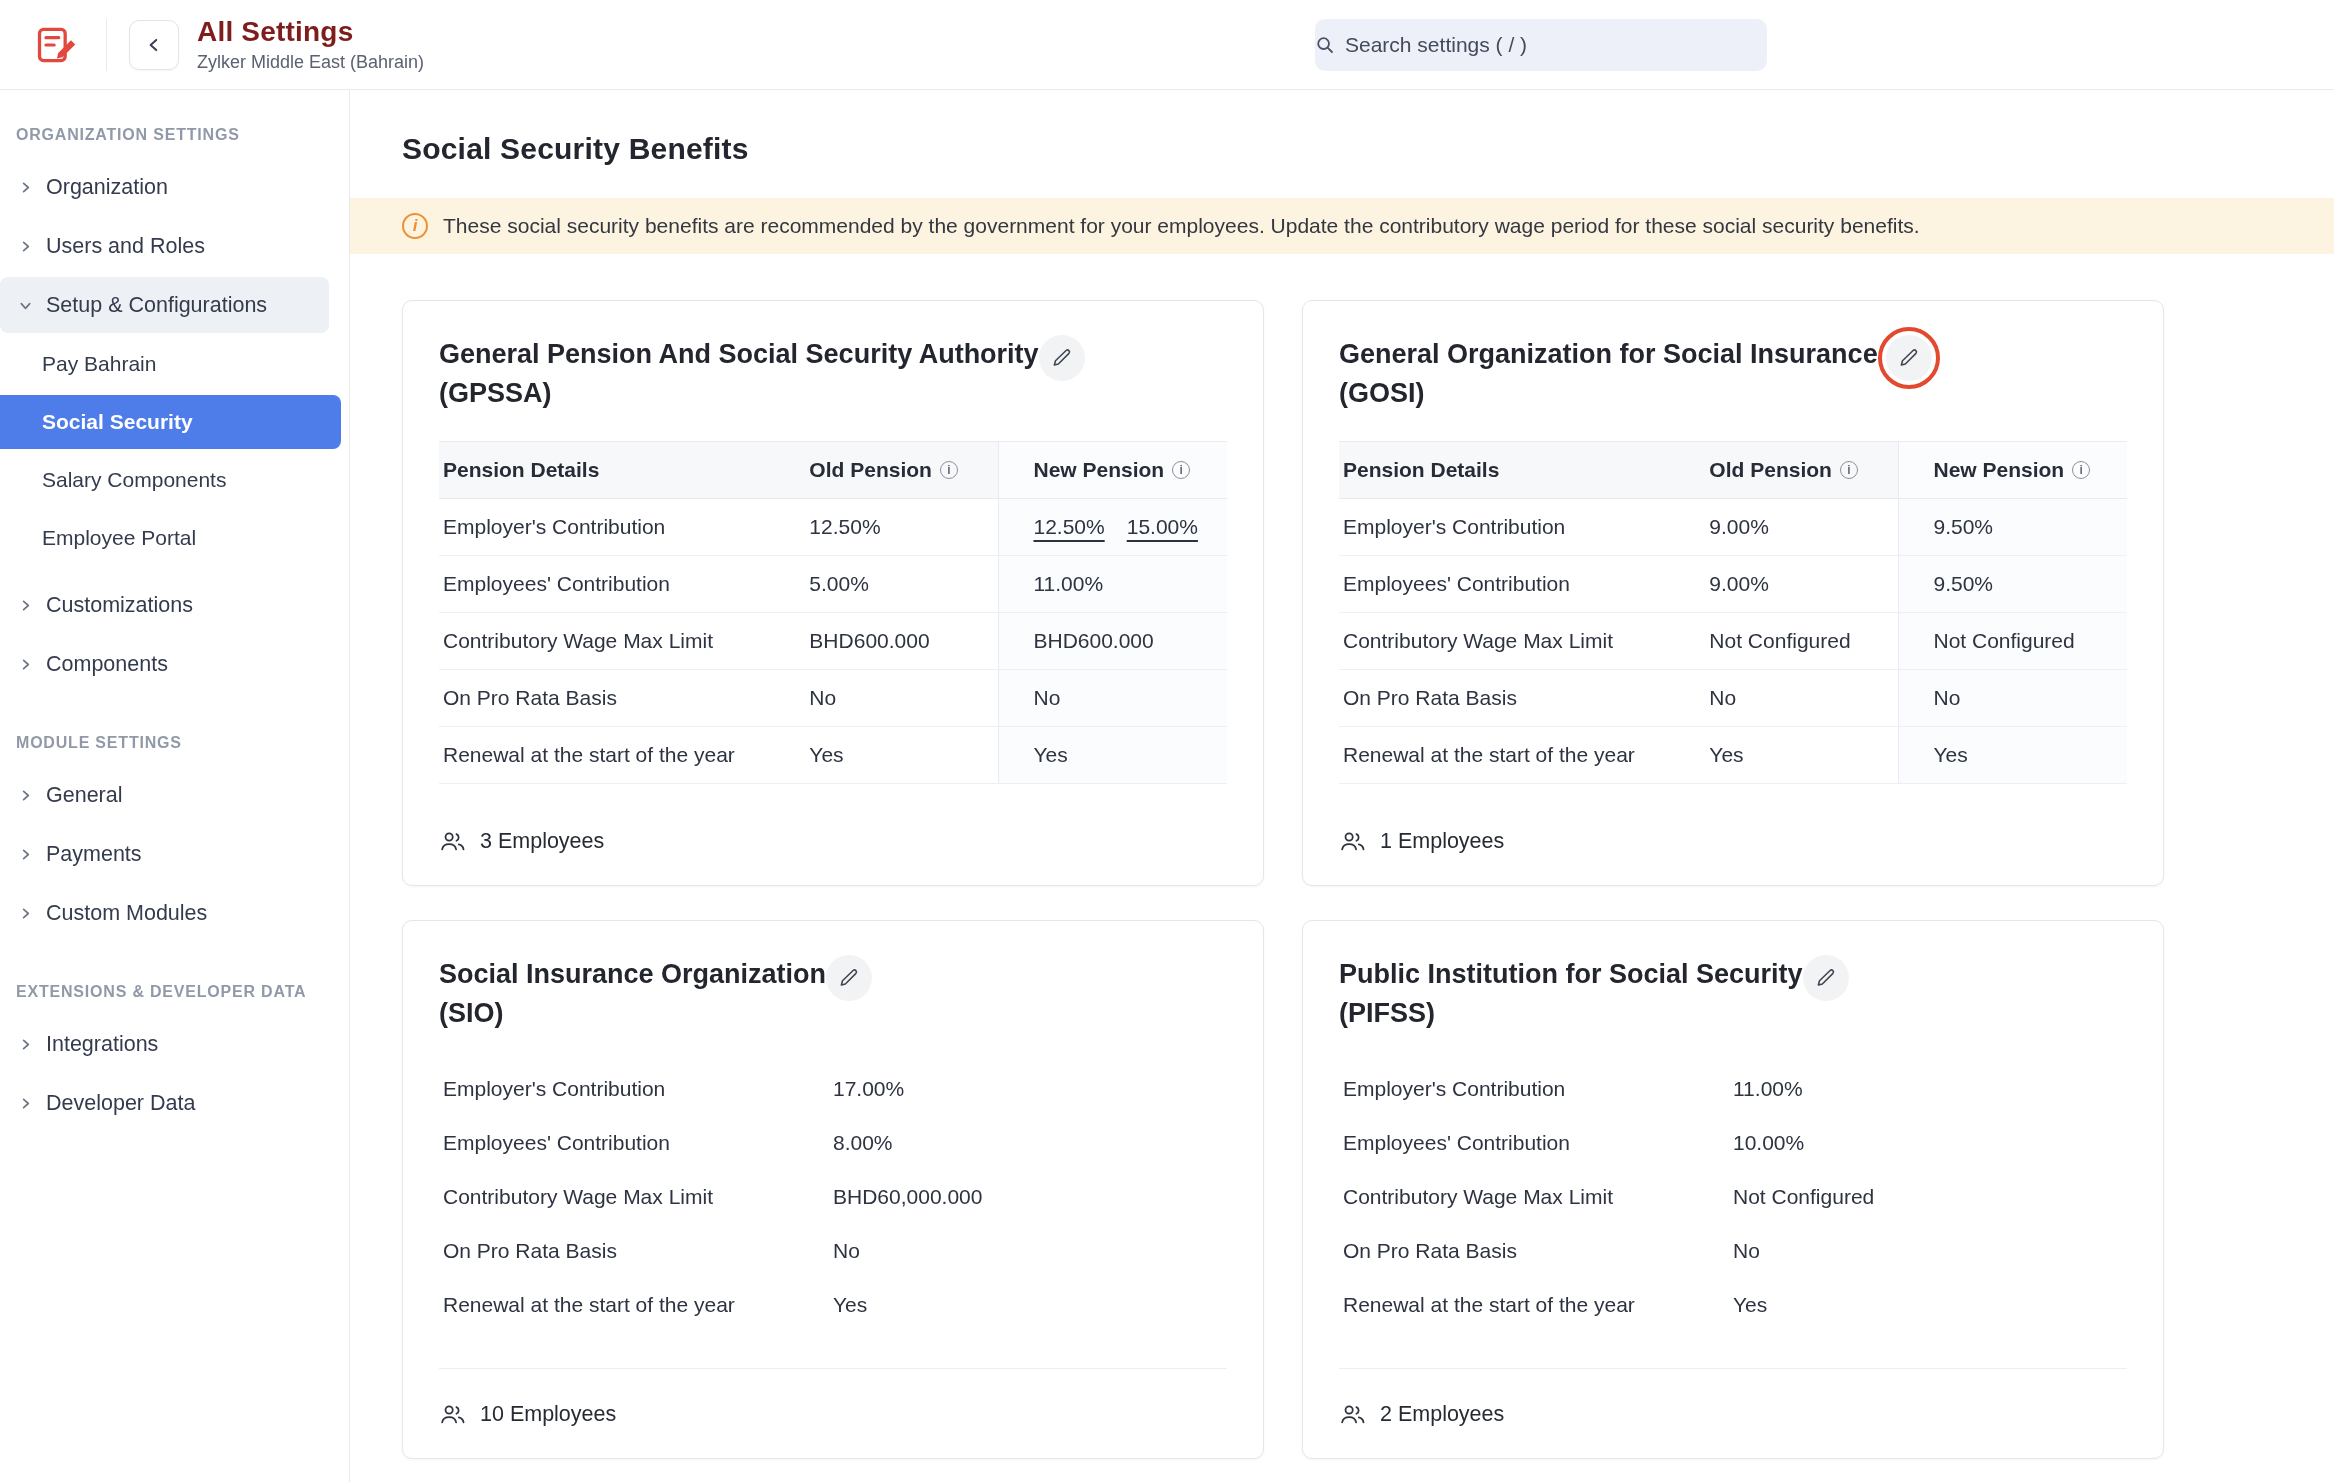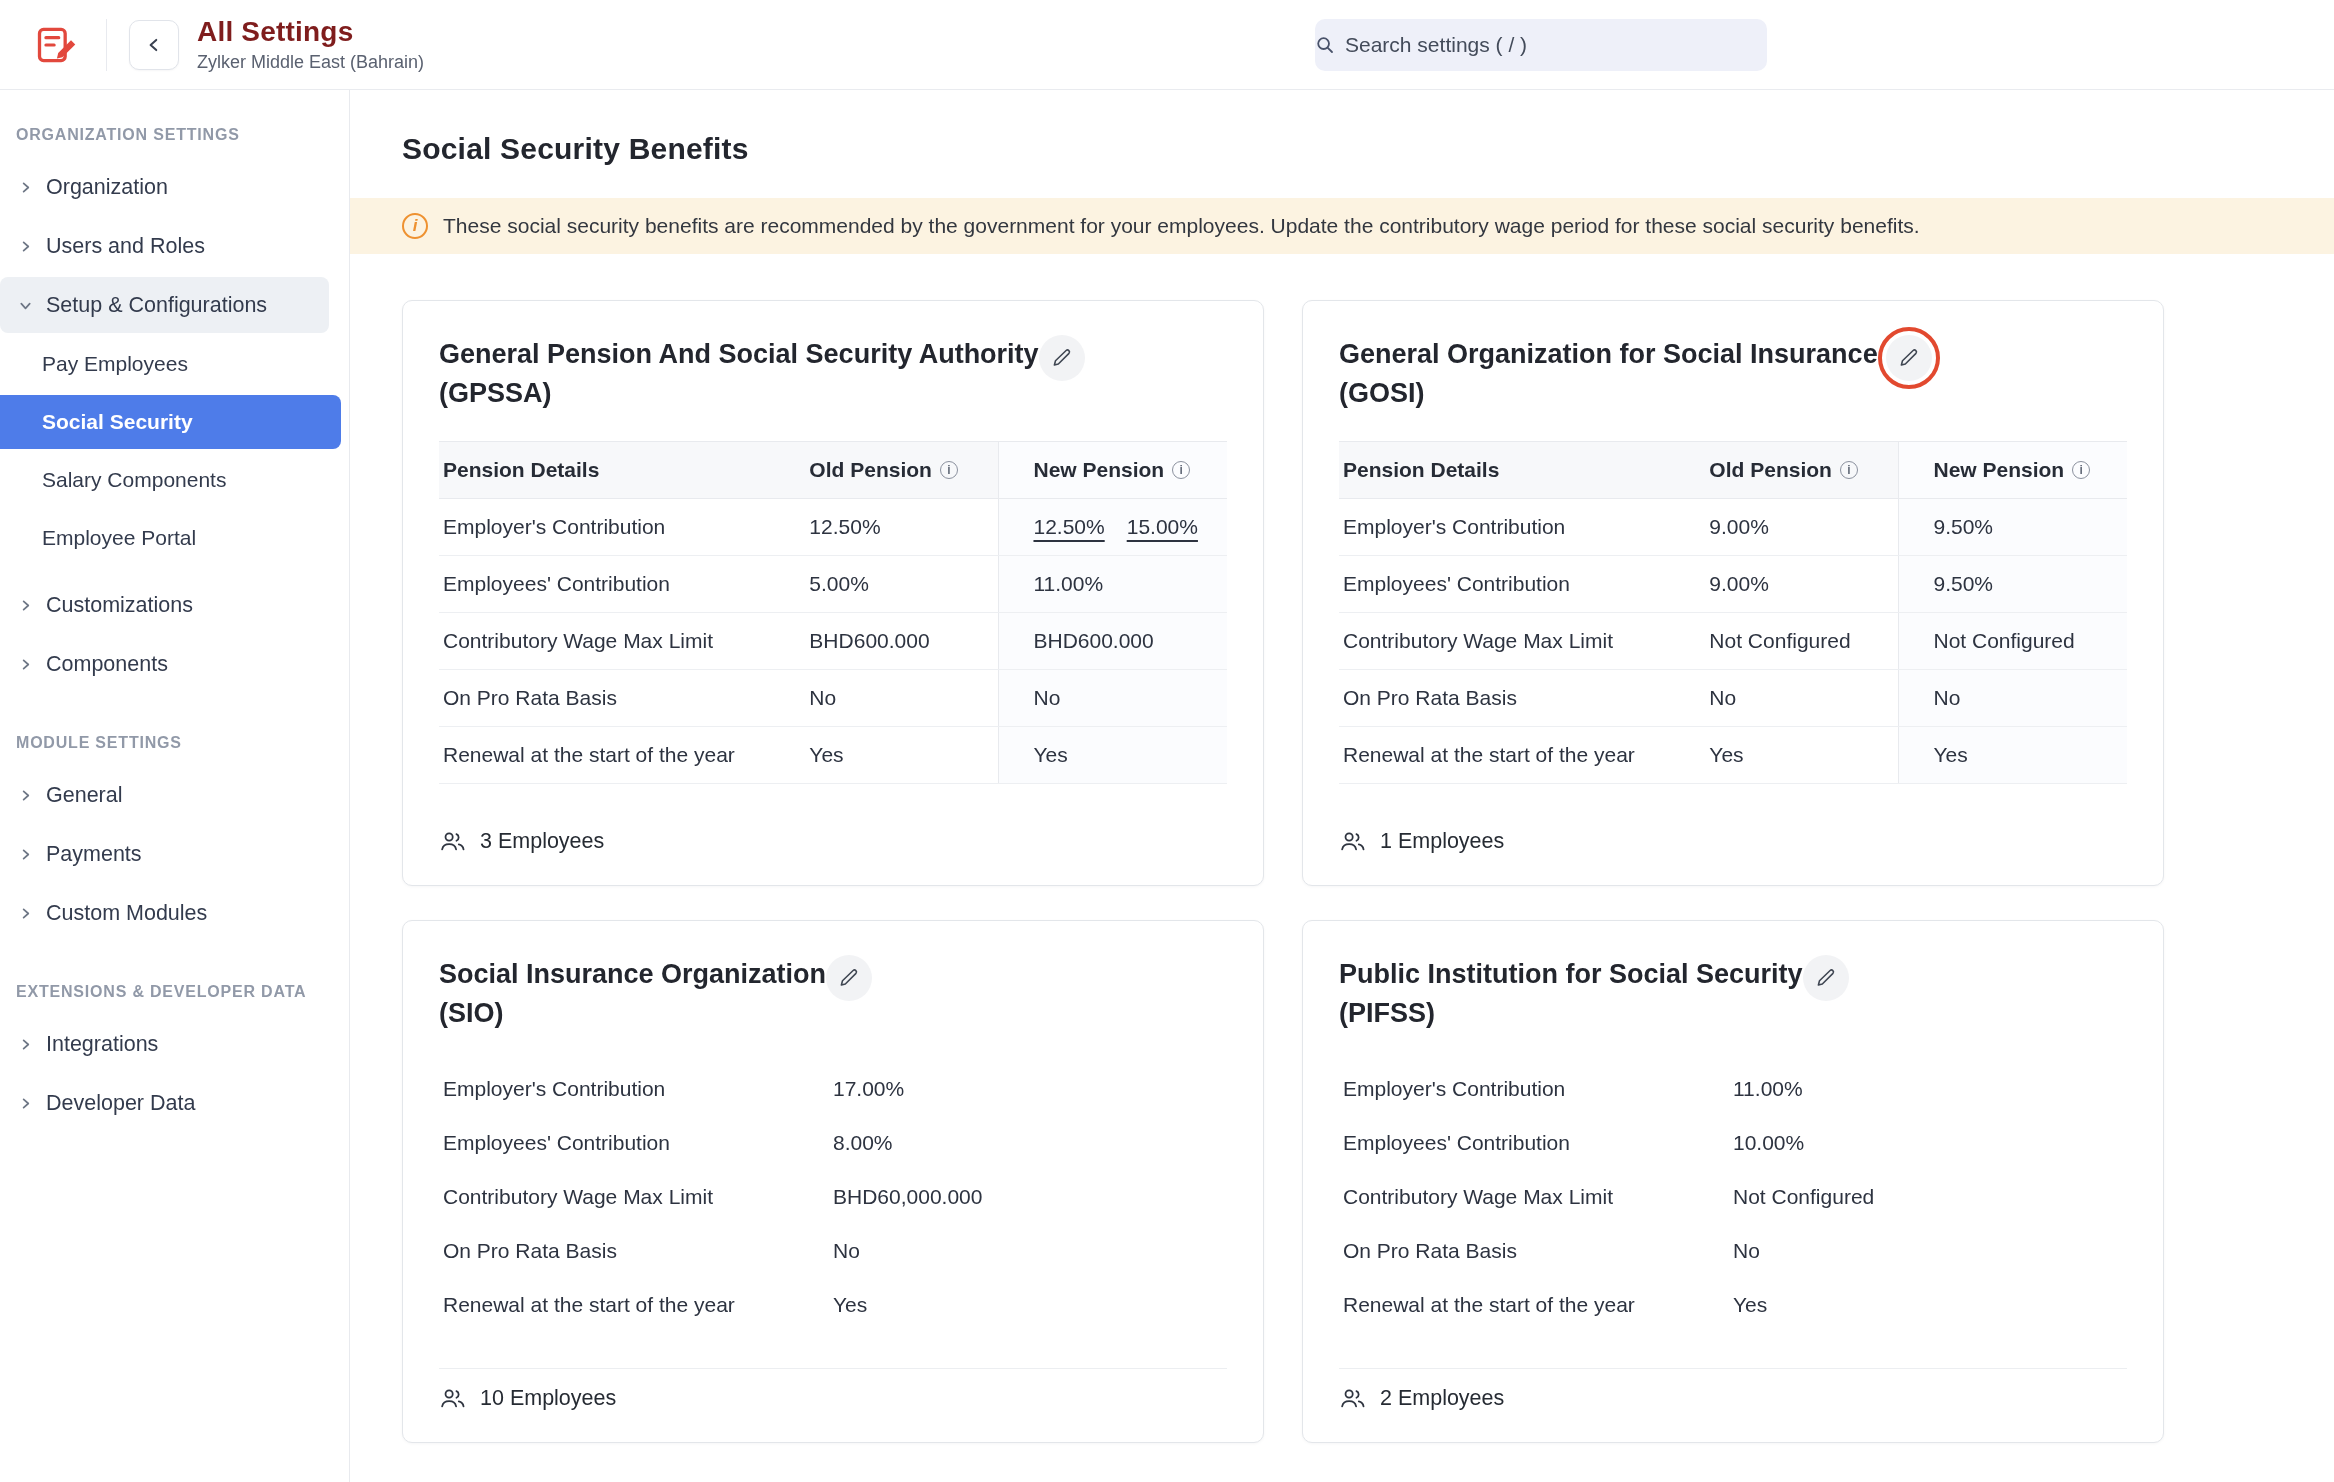--- a/index.html
+++ b/index.html
@@ -123,21 +123,21 @@
   .chg { text-decoration:underline; text-underline-offset:6px; text-decoration-thickness:1.5px; }
   .chg.first { margin-right:22px; }
 
   
   .srows { margin-top:28px; }
   .srow { display:flex; padding:15px 0; font-size:21px; }
   .s-label { width:50%; padding-left:4px; color:#2d3340; }
   .s-value { color:#2d3340; }
 
   .card-foot { margin-top:44px; display:flex; align-items:center; gap:14px; font-size:21.5px; color:#262b33; }
-  .card-foot.lined { margin-top:36px; border-top:1px solid #eceef1; padding-top:16px; }
+  .card-foot.lined { margin-top:36px; border-top:1px solid #eceef1; padding-top:32px; }
   .people-ic { width:27px; height:27px; }
   .people-ic circle, .people-ic path { stroke:#2f3540; stroke-width:1.6; fill:none; stroke-linecap:round; }
 </style>
 </head>
 <body>
 
 <div class="topbar">
   <div class="logo-wrap">
     <svg viewBox="0 0 24 24" width="44" height="44">
       <rect x="3" y="3.5" width="14" height="17" rx="2.2" fill="none" stroke="#e2483d" stroke-width="1.8"></rect>
@@ -185,21 +185,21 @@
 
   <div class="sb-item expanded">
     <svg class="chev down" viewBox="0 0 16 16">
         <path d="M6 3.5l5 4.5-5 4.5"></path>
       </svg>
     <span>Setup &amp; Configurations</span>
   </div>
 
   <div class="sb-children">
     <div class="sb-sub">
-      <span>Pay Employees</span>
+      <span>Pay Bahrain</span>
     </div>
     <div class="sb-sub selected">
       <span>Social Security</span>
     </div>
     <div class="sb-sub">
       <span>Salary Components</span>
     </div>
     <div class="sb-sub">
       <span>Employee Portal</span>
     </div>

